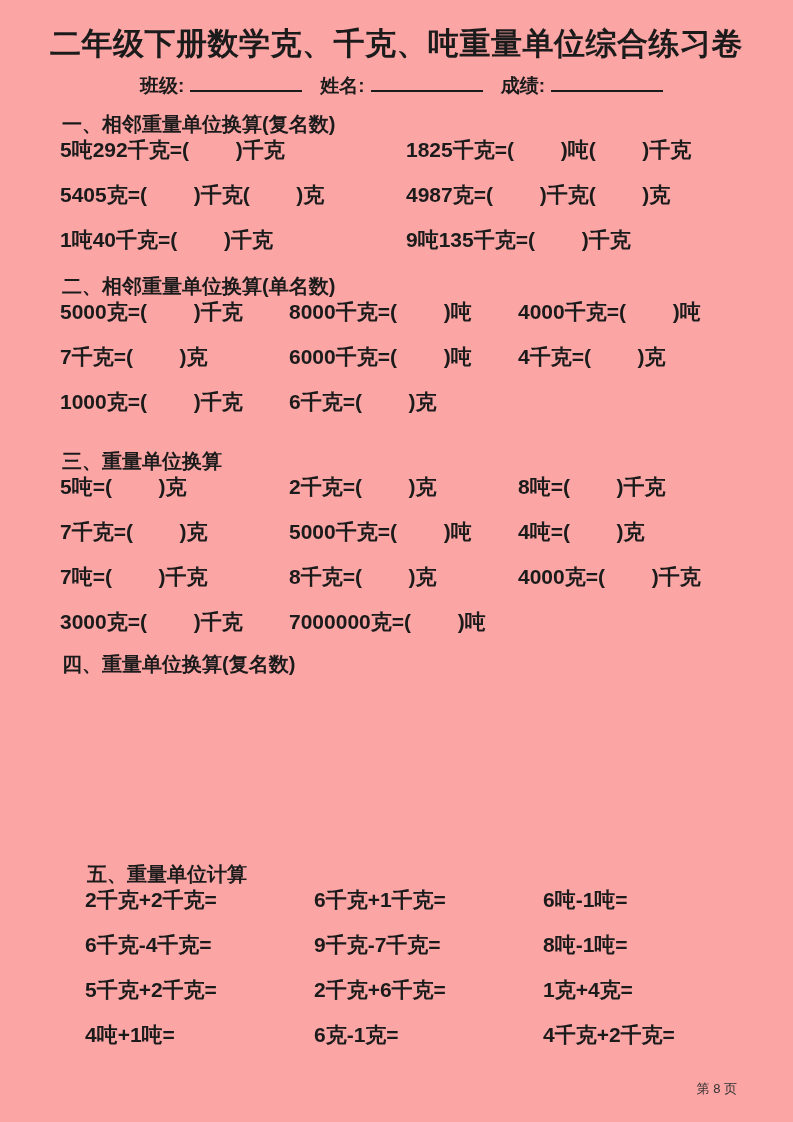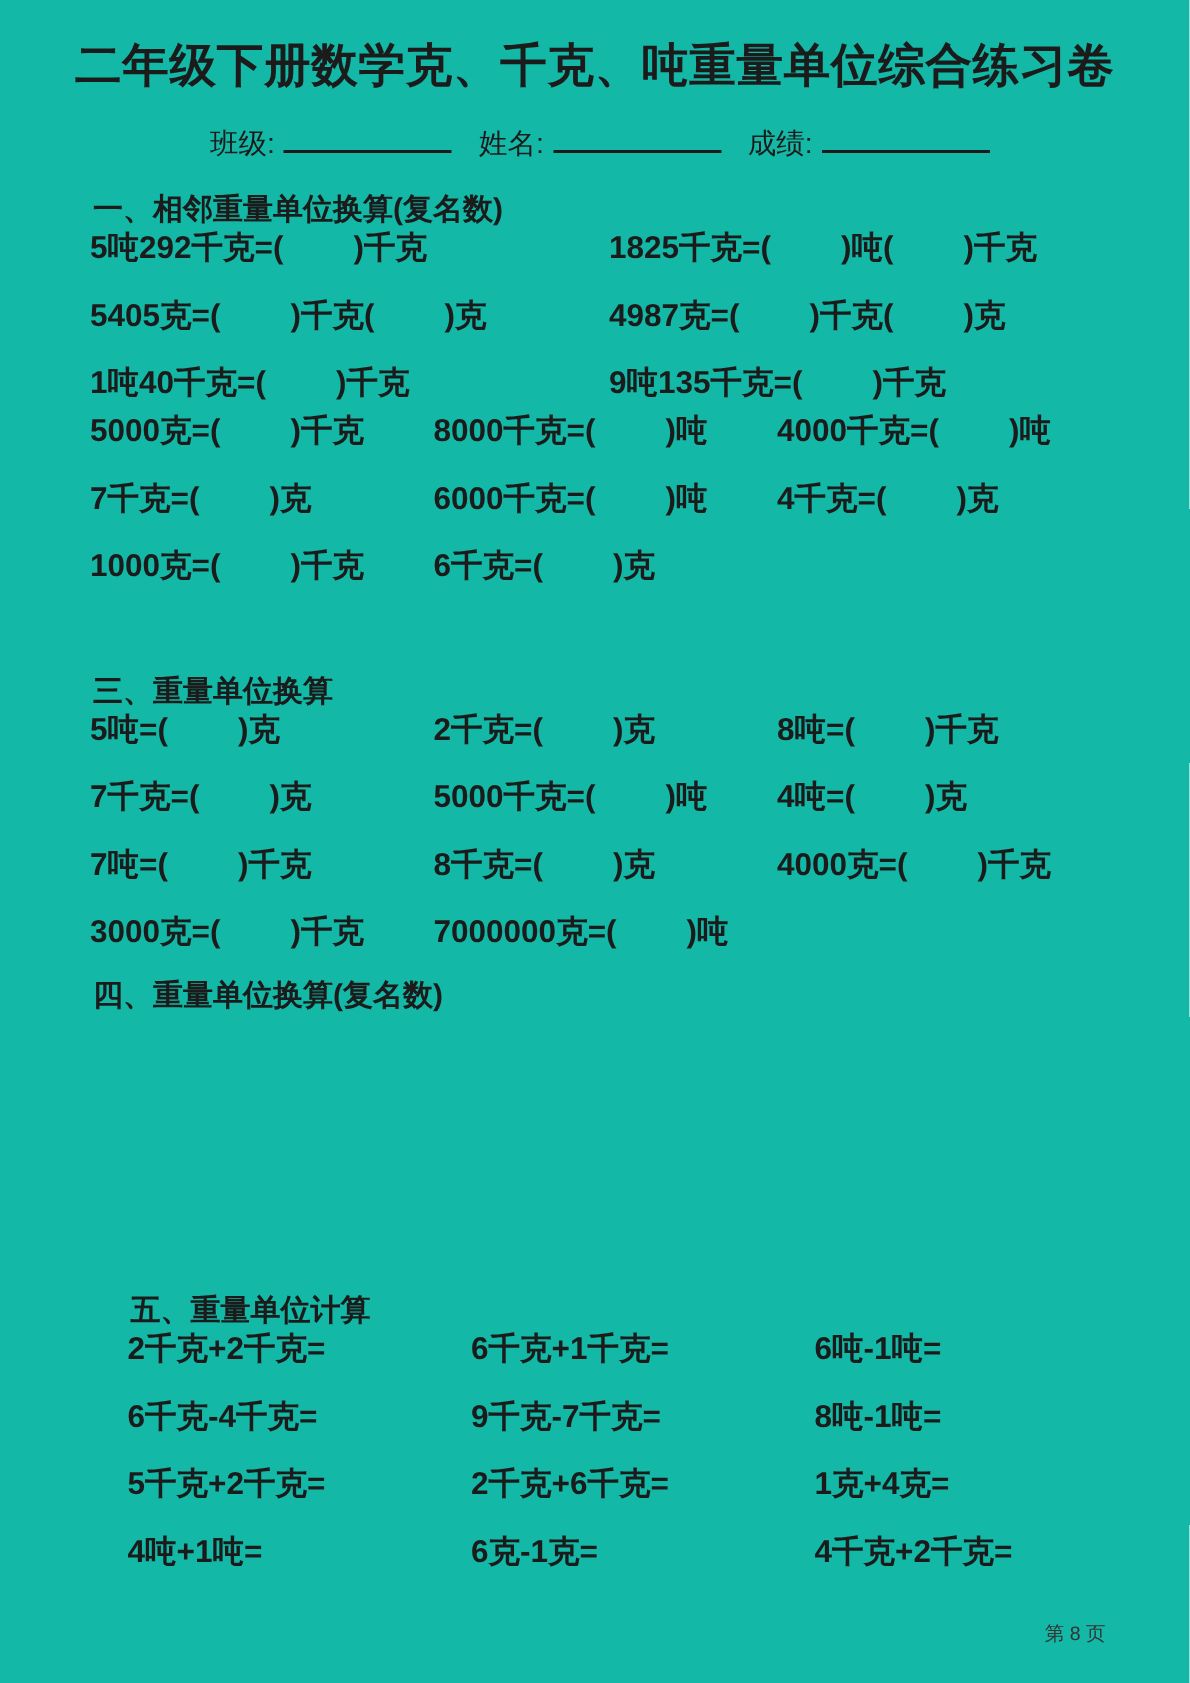--- a/index.html
+++ b/index.html
@@ -1,33 +1,33 @@
 <!DOCTYPE html>
 <html><head>
 <meta charset="utf-8">
 <style>
   html,body { margin:0; padding:0; background:#ffffff; }
   .page {
     position:relative;
     width:793px; height:1122px;
-    background:#14b8a6;
+    background:#fca5a5;
     color:#1b1b1b;
     font-family:"Liberation Sans", sans-serif;
     overflow:hidden;
   }
   .title {
     position:absolute; top:24px; left:0; width:100%;
     text-align:center;
     font-size:31px; font-weight:700; line-height:40px;
     letter-spacing:0.5px;
     white-space:nowrap;
   }
   .info {
-    position:absolute; top:84px; left:140px;
-    font-size:19px; font-weight:400; line-height:24px;
+    position:absolute; top:74px; left:140px;
+    font-size:19px; font-weight:700; line-height:24px;
     white-space:nowrap;
   }
   .blank {
     display:inline-block;
     width:112px; height:16px;
     border-bottom:2px solid #1b1b1b;
     margin:0 18px 0 6px;
   }
   .blank.last { margin-right:0; }
   .sec { position:absolute; left:0; width:100%; }
@@ -40,21 +40,21 @@
     display:grid;
     grid-auto-rows:45px;
   }
   .g2 { grid-template-columns:346px 1fr; }
   .g3 { grid-template-columns:229px 229px 1fr; }
   .item {
     font-size:21px; font-weight:700; line-height:27px;
     white-space:pre;
     align-self:start;
   }
-  #sec1 { top:128px; }
+  #sec1 { top:112px; }
   #sec2 { top:274px; }
   #sec3 { top:449px; }
   #sec4 { top:652px; }
   #sec5 { top:862px;padding-left:25px; }
   .footer {
     position:absolute; top:1080px; right:56px;
     font-size:13px; font-weight:400; color:#333333;
   }
 </style>
 </head>
@@ -74,20 +74,21 @@
       <div class="item">5吨292千克=(        )千克</div>
       <div class="item">1825千克=(        )吨(        )千克</div>
       <div class="item">5405克=(        )千克(        )克</div>
       <div class="item">4987克=(        )千克(        )克</div>
       <div class="item">1吨40千克=(        )千克</div>
       <div class="item">9吨135千克=(        )千克</div>
     </div>
   </div>
 
   <div class="sec" id="sec2">
+    <h2>二、相邻重量单位换算(单名数)</h2>
     <div class="grid g3">
       <div class="item">5000克=(        )千克</div>
       <div class="item">8000千克=(        )吨</div>
       <div class="item">4000千克=(        )吨</div>
       <div class="item">7千克=(        )克</div>
       <div class="item">6000千克=(        )吨</div>
       <div class="item">4千克=(        )克</div>
       <div class="item">1000克=(        )千克</div>
       <div class="item">6千克=(        )克</div>
     </div>

